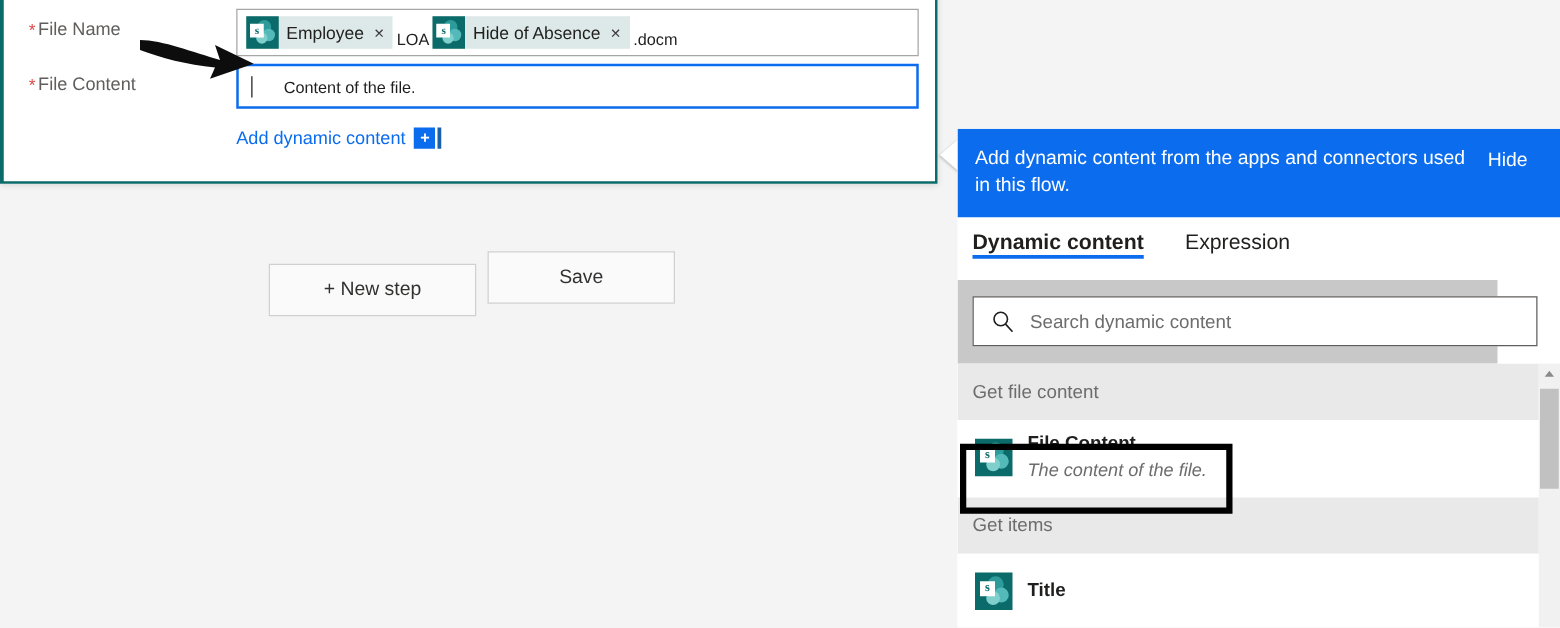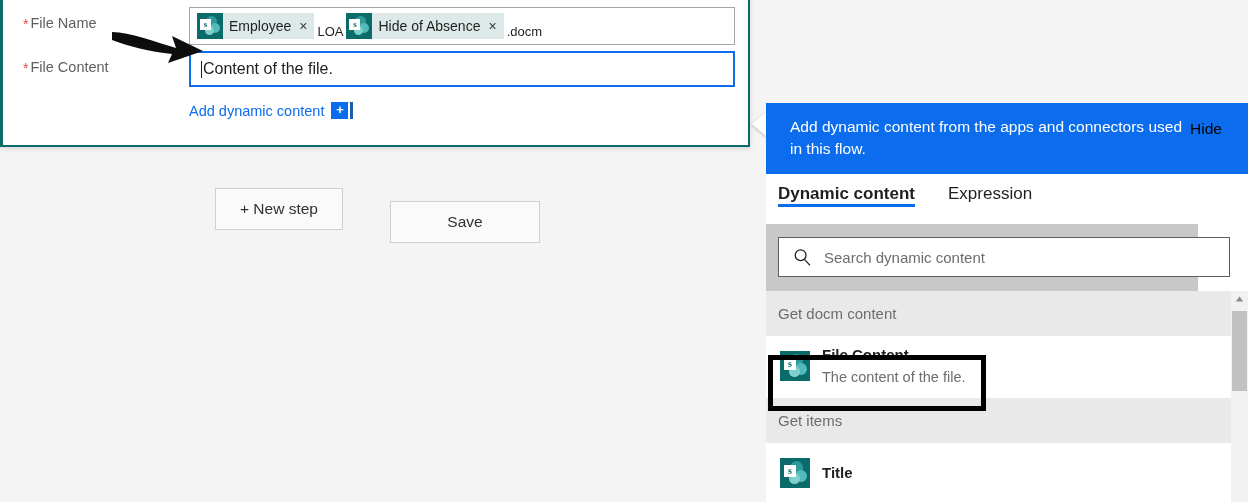--- a/index.html
+++ b/index.html
@@ -163,22 +163,23 @@
     align-items: center;
     padding-left: 10px;
   }
   #file-content-caret {
     width: 1px;
     height: 17px;
     background: #201f1e;
     margin-right: 1px;
   }
   #file-content-placeholder {
-    font-size: 16px;
+    font-size: 13px;
     color: #1f1f1f;
+    margin-left: 24px;
   }
 
   
   #add-dyn-wrap {
     position: absolute;
     left: 186px;
     top: 108px;
     width: 546px;
     display: flex;
     align-items: center;
@@ -222,21 +223,21 @@
     position: absolute;
     height: 42px;
     border: 1px solid #d0d0d0;
     background: #fafafa;
     color: #323130;
     font-size: 15.5px;
     font-family: "Liberation Sans", sans-serif;
     cursor: pointer;
     box-sizing: border-box;
   }
-  #btn-new-step { left: 215px; top: 188px; width: 128px; }
+  #btn-new-step { left: 215px; top: 211px; width: 166px; }
   #btn-save     { left: 390px; top: 201px; width: 150px; }
 
   
   #dyn-panel {
     position: absolute;
     left: 766px;
     top: 103px;
     width: 482px;
     height: 399px;
     background: #ffffff;
@@ -253,33 +254,33 @@
     filter: drop-shadow(-1px 1px 1px rgba(0,0,0,0.18));
   }
 
   #panel-header {
     position: absolute;
     left: 0; top: 0;
     width: 482px;
     height: 71px;
     background: #0b6ced;
     box-sizing: border-box;
-    padding: 13px 0 0 24px;
+    padding: 13px 0 0 14px;
   }
   #panel-header-text {
     color: #ffffff;
     font-size: 15.5px;
     line-height: 22px;
     width: 395px;
   }
   #panel-hide-btn {
     position: absolute;
     right: 26px;
     top: 17px;
-    color: #000000;
+    color: #ffffff;
     font-size: 15.5px;
     cursor: pointer;
   }
 
   #panel-tabs {
     position: absolute;
     left: 0; top: 71px;
     width: 482px;
     height: 50px;
     background: #ffffff;
@@ -368,20 +369,21 @@
     line-height: 1.35;
   }
   .dyn-item-name {
     font-size: 15px;
     font-weight: bold;
     color: #201f1e;
   }
   .dyn-item-desc {
     font-size: 14.5px;
     color: #6d6d6d;
+    font-style: italic;
   }
 
   
   #item-highlight {
     position: absolute;
     left: 768px;
     top: 355px;
     width: 218px;
     height: 56px;
     border: 5px solid #000000;
@@ -496,21 +498,21 @@
       <svg id="search-icon" width="19" height="19" viewBox="0 0 19 19">
         <circle cx="7.6" cy="7.2" r="5.4" fill="none" stroke="#201f1e" stroke-width="1.3"></circle>
         <line x1="11.3" y1="11.1" x2="17" y2="17.4" stroke="#201f1e" stroke-width="1.3"></line>
       </svg>
       <span id="search-placeholder">Search dynamic content</span>
     </div>
   </div>
 
   <div id="list-area">
 
-    <div class="group-header" id="group-get-file-content">Get docm content</div>
+    <div class="group-header" id="group-get-file-content">Get file content</div>
 
     <div class="dyn-item" id="item-file-content">
       <span class="sp-icon lg">
         <span class="c1"></span>
           <span class="c2"></span>
           <span class="c3"></span>
         <span class="sq">s</span>
       </span>
       <span class="dyn-item-texts">
         <span class="dyn-item-name">File Content</span><br>

